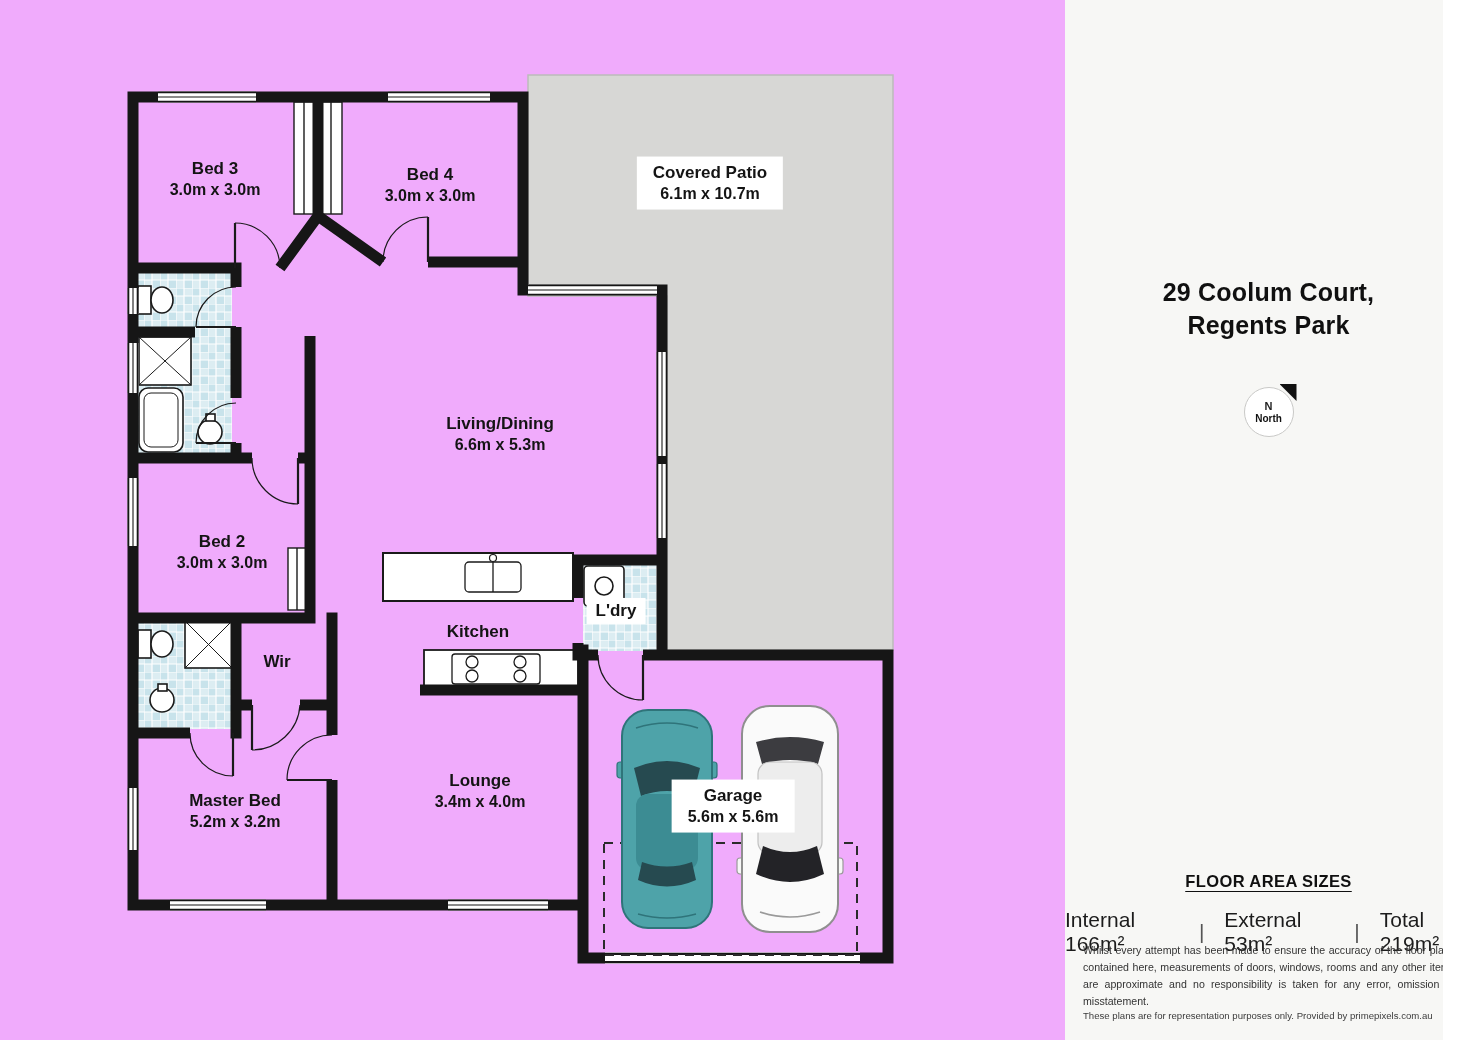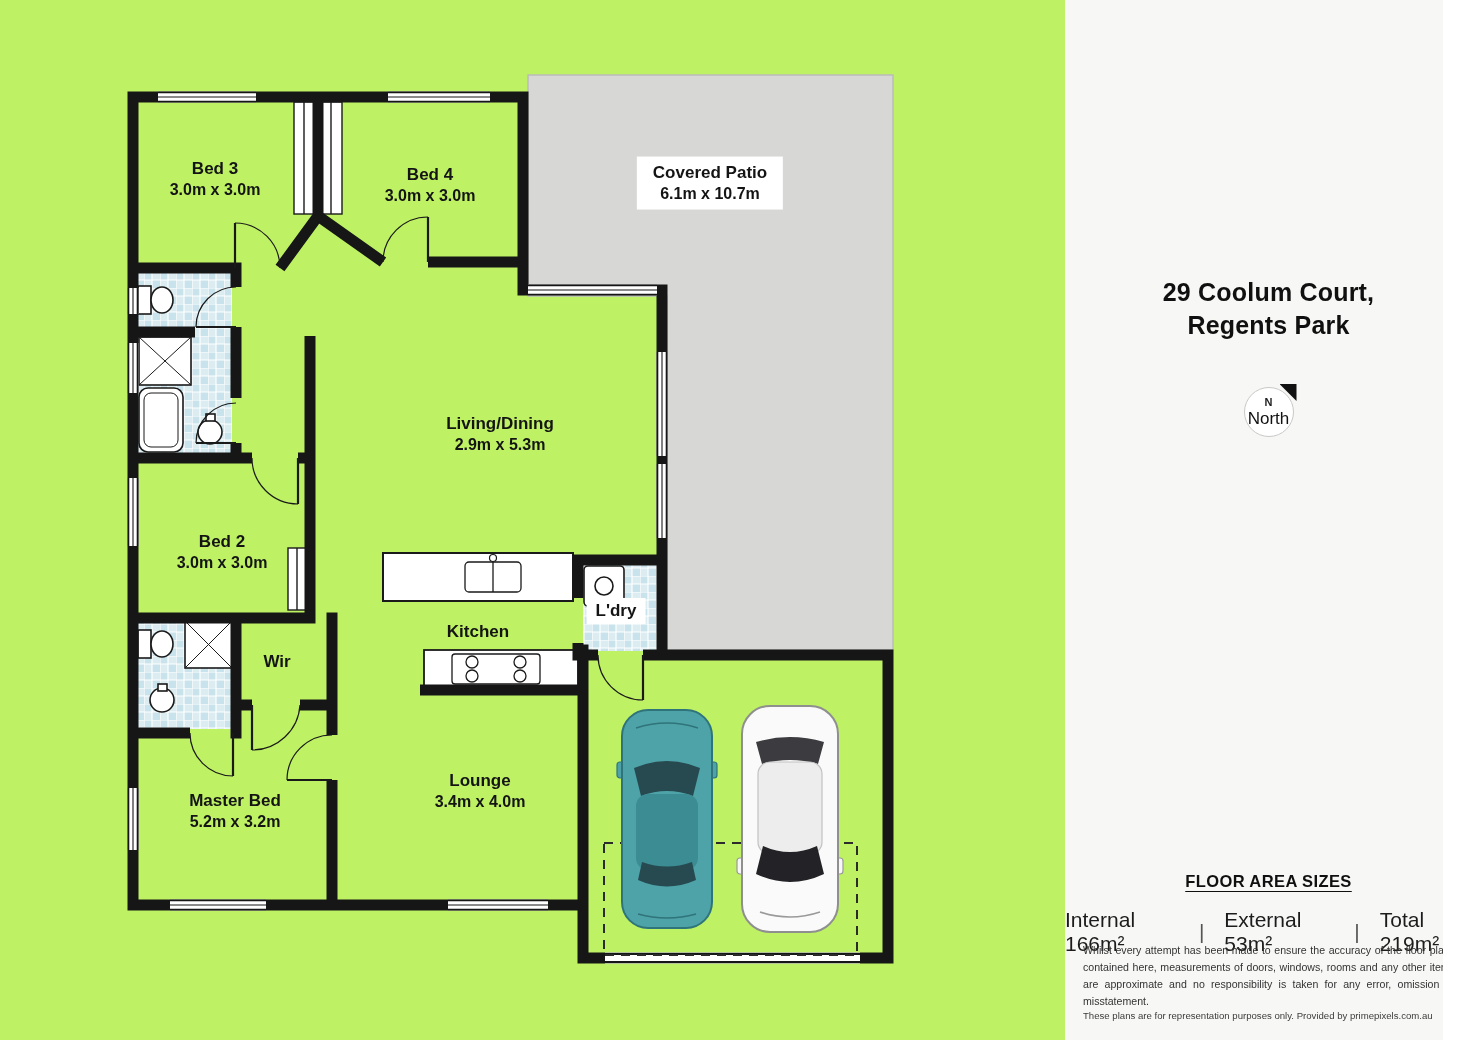--- a/index.html
+++ b/index.html
@@ -1,37 +1,37 @@
 <!DOCTYPE html>
 <html><head>
 <meta charset="utf-8">
 <style>
   * { margin:0; padding:0; box-sizing:border-box; }
   html,body { width:1472px; height:1040px; }
   body { font-family:"Liberation Sans", sans-serif; background:#ffffff; }
-  .page { position:relative; width:1443px; height:1040px; background:#bef264; overflow:hidden; }
+  .page { position:relative; width:1443px; height:1040px; background:#f0abfc; overflow:hidden; }
 
   .plan-area { position:absolute; left:0; top:0; width:1065px; height:1040px; }
   .plan-svg { position:absolute; left:0; top:0; }
 
   .room-label { position:absolute; transform:translate(-50%,-50%); text-align:center;
                 color:#141414; line-height:1.3; white-space:nowrap; }
   .room-name { display:block; font-size:17px; font-weight:700; }
   .room-dims { display:block; font-size:16px; font-weight:600; }
   .chip { background:#ffffff; padding:5px 16px; }
   .chip-small { background:#ffffff; padding:2px 9px; }
 
   .info-panel { position:absolute; left:1065px; top:0; width:407px; height:1040px; background:#f7f7f5; }
   .panel-title { position:absolute; top:276px; left:0; width:100%; text-align:center;
                  font-size:25px; font-weight:800; color:#101010; line-height:1.3; letter-spacing:.2px; }
   .compass { position:absolute; top:384px; left:50%; transform:translateX(-50%); width:56px; height:56px; }
   .compass-circle { position:absolute; inset:3px; background:#ffffff; border:1px solid #c9c9c7; border-radius:50%;
                     display:flex; flex-direction:column; align-items:center; justify-content:center; }
   .compass-n { font-size:11px; font-weight:600; color:#222; line-height:1.15; }
-  .compass-north { font-size:17px; font-weight:400; color:#111; line-height:1.15; }
+  .compass-north { font-size:10px; font-weight:700; color:#111; line-height:1.15; }
   .compass-wedge { position:absolute; top:0; right:0; width:17px; height:17px; background:#111;
                    clip-path:polygon(0 0, 100% 0, 100% 100%); }
 
   .floor-area-heading { position:absolute; top:872px; left:0; width:100%; text-align:center;
                         font-size:16.5px; font-weight:800; color:#101010; letter-spacing:.4px;
                         text-decoration:underline; text-underline-offset:4px; }
   .area-sizes { position:absolute; top:908px; left:0; width:100%; display:flex; justify-content:center;
                 align-items:center; gap:20px; font-size:21px; font-weight:500; color:#1c1c1c; }
   .area-sep { color:#555; font-weight:300; }
   .disclaimer { position:absolute; top:942px; left:18px; width:372px; font-size:10.6px; line-height:1.6;
@@ -262,21 +262,21 @@
     <div class="room-label" style="left:430px; top:185px;">
       <span class="room-name">Bed 4</span>
       <span class="room-dims">3.0m x 3.0m</span>
     </div>
     <div class="room-label chip" style="left:710px; top:183px;">
       <span class="room-name">Covered Patio</span>
       <span class="room-dims">6.1m x 10.7m</span>
     </div>
     <div class="room-label" style="left:500px; top:434px;">
       <span class="room-name">Living/Dining</span>
-      <span class="room-dims">2.9m x 5.3m</span>
+      <span class="room-dims">6.6m x 5.3m</span>
     </div>
     <div class="room-label" style="left:222px; top:552px;">
       <span class="room-name">Bed 2</span>
       <span class="room-dims">3.0m x 3.0m</span>
     </div>
     <div class="room-label" style="left:478px; top:632px;">
       <span class="room-name">Kitchen</span>
     </div>
     <div class="room-label chip-small" style="left:616px; top:611px;">
       <span class="room-name">L'dry</span>
@@ -284,20 +284,24 @@
     <div class="room-label" style="left:277px; top:662px;">
       <span class="room-name">Wir</span>
     </div>
     <div class="room-label" style="left:235px; top:811px;">
       <span class="room-name">Master Bed</span>
       <span class="room-dims">5.2m x 3.2m</span>
     </div>
     <div class="room-label" style="left:480px; top:791px;">
       <span class="room-name">Lounge</span>
       <span class="room-dims">3.4m x 4.0m</span>
+    </div>
+    <div class="room-label chip" style="left:733px; top:806px;">
+      <span class="room-name">Garage</span>
+      <span class="room-dims">5.6m x 5.6m</span>
     </div>
   </div>
 
   <aside class="info-panel">
     <h1 class="panel-title">
       <span>29 Coolum Court,</span><br>
       <span>Regents Park</span>
     </h1>
 
     <div class="compass">

